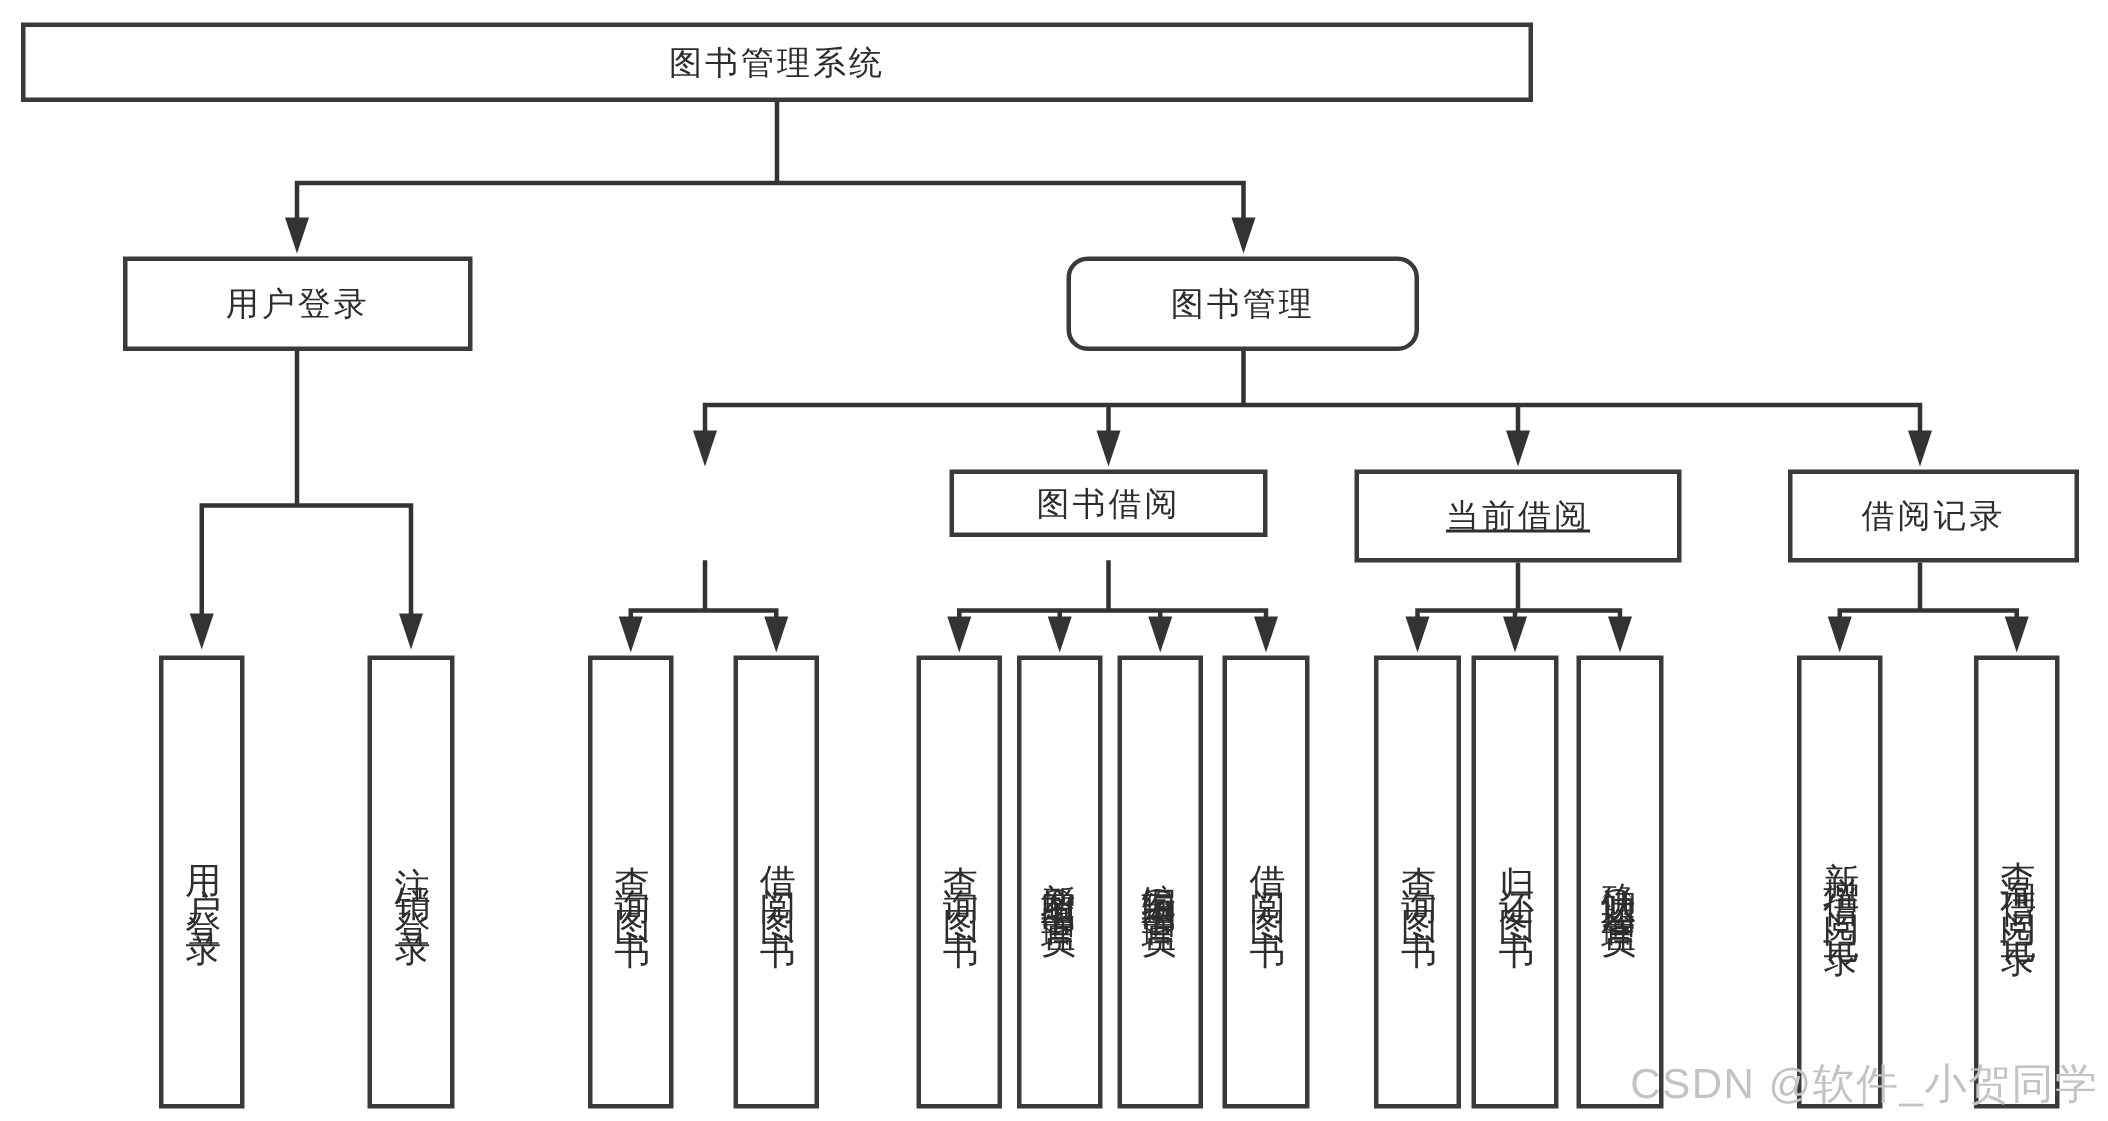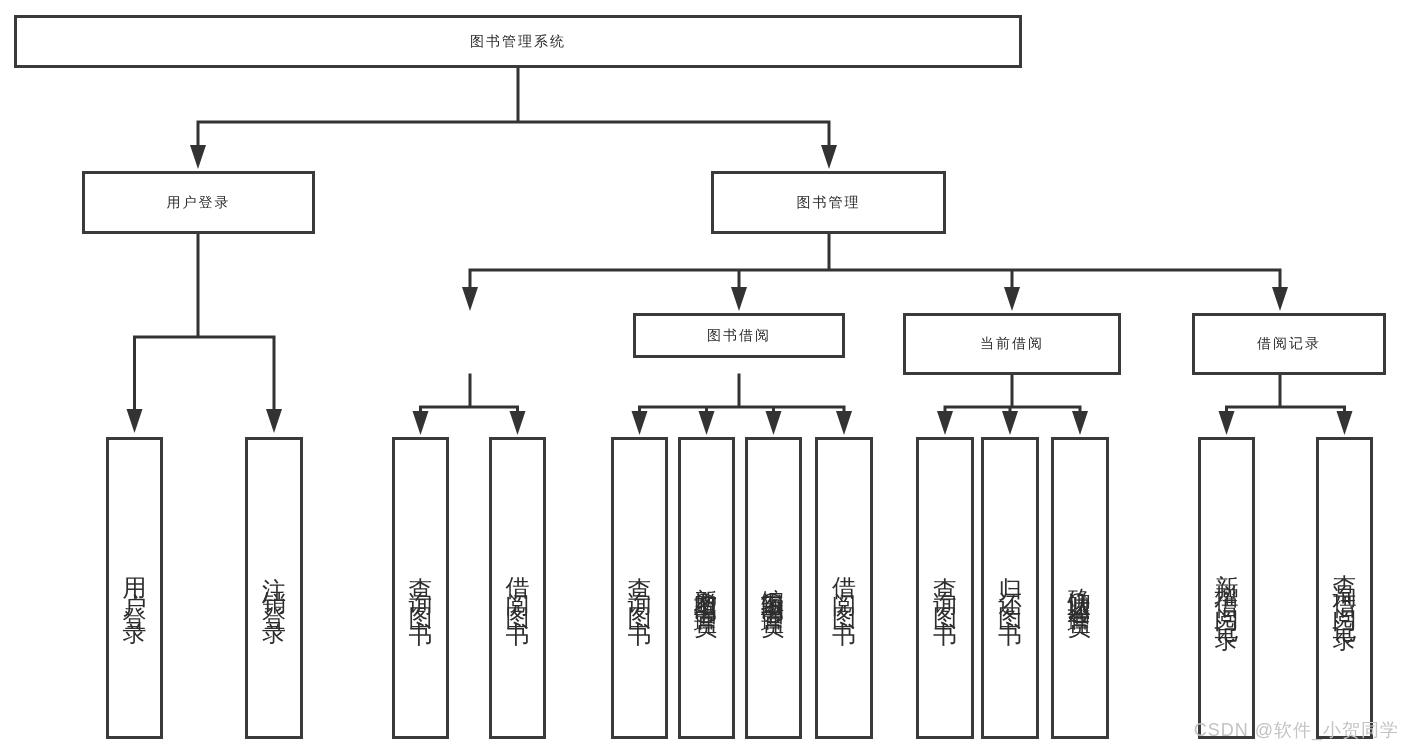--- a/index.html
+++ b/index.html
@@ -18,21 +18,21 @@
     width: 1405px; height: 747px;
     z-index: 1;
   }
   .node {
     position: absolute;
     border: 3px solid #3a3a3a;
     background: #ffffff;
     display: flex;
     align-items: center;
     justify-content: center;
-    font-size: 14px;
+    font-size: 22px;
     letter-spacing: 2px;
     color: #2d2d2d;
     z-index: 2;
   }
   .leaf {
     position: absolute;
     border: 3px solid #3a3a3a;
     background: #ffffff;
     display: flex;
     align-items: center;
@@ -46,21 +46,21 @@
     letter-spacing: 15px;
     color: #2d2d2d;
     white-space: nowrap;
   }
   .leaf.mid .v { letter-spacing: 11px; }
   .leaf.long .v { letter-spacing: 4px; font-size: 23px; }
   .watermark {
     position: absolute;
     right: 6px;
     bottom: 5px;
-    font-size: 18px;
+    font-size: 28px;
     color: #c3c3c3;
     letter-spacing: 1px;
     z-index: 5;
   }
 </style>
 </head>
 <body>
 
 <div class="canvas">
 
@@ -95,28 +95,28 @@
     </g>
   </svg>
 
   <div class="node" style="left:14px; top:15px; width:1008px; height:53px;">
     <span>图书管理系统</span>
   </div>
 
   <div class="node" style="left:82px; top:171px; width:233px; height:63px;">
     <span>用户登录</span>
   </div>
-  <div class="node" style="left:711px; top:171px; width:235px; height:63px;">
+  <div class="node" style="left:711px; top:171px; width:235px; height:63px;border-radius:14px;">
     <span>图书管理</span>
   </div>
 
   <div class="node" style="left:633px; top:313px; width:212px; height:45px;">
     <span>图书借阅</span>
   </div>
-  <div class="node" style="left:903px; top:313px; width:218px; height:62px;">
+  <div class="node" style="left:903px; top:313px; width:218px; height:62px;text-decoration:underline;">
     <span>当前借阅</span>
   </div>
   <div class="node" style="left:1192px; top:313px; width:194px; height:62px;">
     <span>借阅记录</span>
   </div>
 
   <div class="leaf" style="left:106px; top:437px; width:57px; height:302px;">
     <span class="v">用户登录</span>
   </div>
   <div class="leaf" style="left:245px; top:437px; width:58px; height:302px;">

